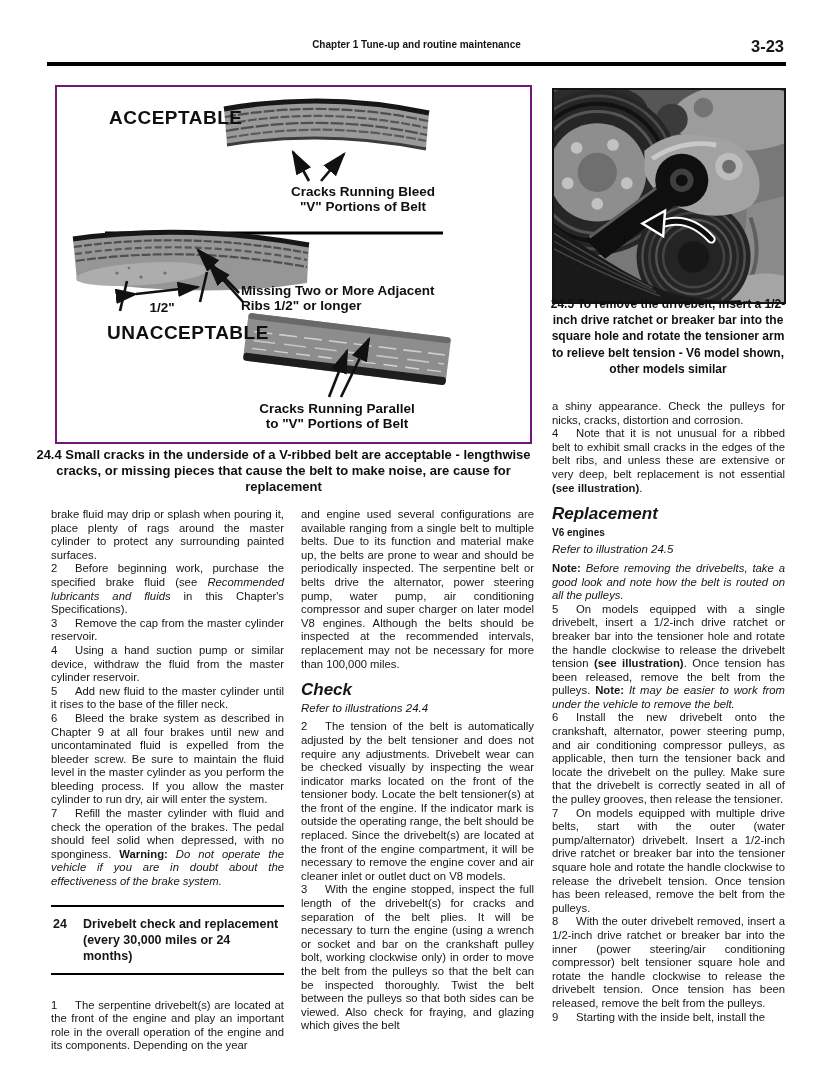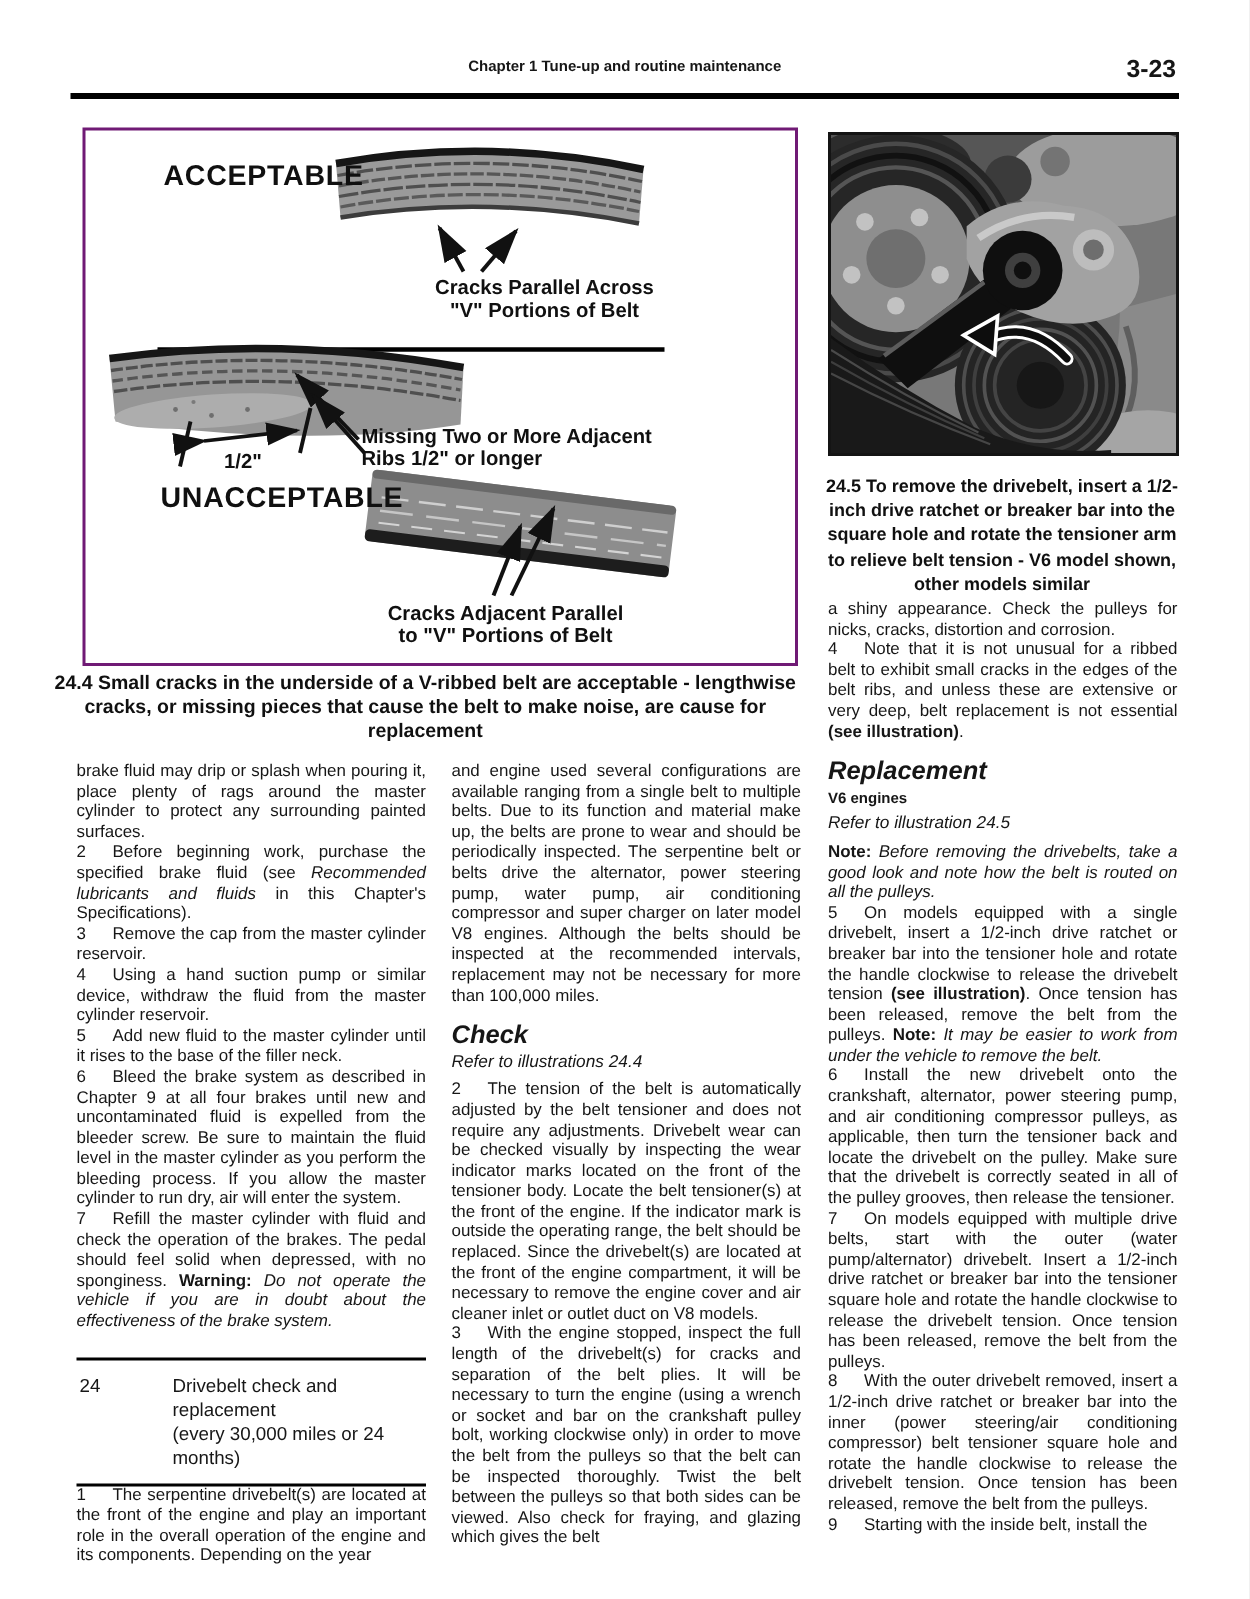--- a/index.html
+++ b/index.html
@@ -21,38 +21,38 @@
   .lbl-ann{font-size:13.5px;line-height:15px;}
   .lbl-ann span{display:block;}
   .t-center{text-align:center;}
   .cap{font-weight:bold;text-align:center;color:#101010;}
   .cap-244{position:absolute;left:31px;top:447px;width:505px;font-size:13px;line-height:16px;}
 
   
   .photo{position:absolute;left:552px;top:88px;width:234px;height:216px;
          border:2px solid #141414;box-sizing:border-box;}
   .photo svg{display:block;width:100%;height:100%;}
-  .cap-245{position:absolute;left:545px;top:316px;width:246px;font-size:12px;line-height:16.2px;}
+  .cap-245{position:absolute;left:545px;top:296px;width:246px;font-size:12px;line-height:16.2px;}
 
   
   .col{position:absolute;width:233px;font-size:11.3px;line-height:13.6px;
        text-align:justify;color:#161616;}
   .col-left{left:51px;top:508px;}
   .col-mid{left:301px;top:508px;}
   .col-right{left:552px;top:400px;}
   .col p{margin:0;}
   .pnum{display:inline-block;min-width:24px;}
   .i{font-style:italic;}
   .b{font-weight:bold;}
   .h2{font-size:17px;font-weight:bold;font-style:italic;margin:12px 0 5px;text-align:left;}
   .h3{font-size:10px;font-weight:bold;margin:1px 0 4px;text-align:left;}
   .ref{font-style:italic;font-size:11.5px;margin:0 0 5px;text-align:left;}
   .sec-box{border-top:2px solid #000;border-bottom:2px solid #000;
-           margin:16px 0 0;padding:9px 2px;display:flex;
-           font-weight:normal;font-size:12.5px;line-height:16px;text-align:left;gap:32px;}
+           margin:16px 0 24px;padding:9px 2px;display:flex;
+           font-weight:bold;font-size:12.5px;line-height:16px;text-align:left;}
   .sec-num{width:30px;flex:none;}
 </style>
 </head>
 <body>
 
 <div class="page">
 
   <div class="hdr-title">Chapter 1   Tune-up and routine maintenance</div>
   <div class="hdr-page">3-23</div>
   <div class="hdr-rule"></div>
@@ -111,31 +111,31 @@
         <line x1="196" y1="273" x2="388" y2="273" stroke="#d4d4d4" stroke-width="1.4" stroke-dasharray="14 8"></line>
         <rect x="188" y="278" width="204" height="8" rx="3" fill="#1d1d1d"></rect>
       </g>
       <g>
         <line x1="272" y1="310" x2="290" y2="264" stroke="#111" stroke-width="2.6" marker-end="url(#ah)"></line>
         <line x1="284" y1="310" x2="312" y2="252" stroke="#111" stroke-width="2.6" marker-end="url(#ah)"></line>
       </g>
     </svg>
     <div class="fig-label lbl-big" style="left:52px;top:20px;">ACCEPTABLE</div>
     <div class="fig-label lbl-ann t-center" style="left:196px;top:97px;width:220px;">
-      <span>Cracks Parallel Across</span>
+      <span>Cracks Running Bleed</span>
       <span>"V" Portions of Belt</span>
     </div>
     <div class="fig-label lbl-ann t-center" style="left:75px;top:213px;width:60px;">1/2"</div>
     <div class="fig-label lbl-ann" style="left:184px;top:196px;width:210px;">
       <span>Missing Two or More Adjacent</span>
       <span>Ribs 1/2" or longer</span>
     </div>
     <div class="fig-label lbl-big" style="left:50px;top:235px;">UNACCEPTABLE</div>
     <div class="fig-label lbl-ann t-center" style="left:170px;top:314px;width:220px;">
-      <span>Cracks Adjacent Parallel</span>
+      <span>Cracks Running Parallel</span>
       <span>to "V" Portions of Belt</span>
     </div>
   </div>
   <div class="cap cap-244">24.4  Small cracks in the underside of a V-ribbed belt are acceptable - lengthwise cracks, or missing pieces that cause the belt to make noise, are cause for replacement</div>
 
   <div class="photo">
     <svg viewBox="0 0 234 216" preserveAspectRatio="none">
       <rect width="234" height="216" fill="#787878"></rect>
       <rect width="234" height="52" fill="#565656"></rect>
       <ellipse cx="190" cy="28" rx="70" ry="34" fill="#9c9c9c"></ellipse>

